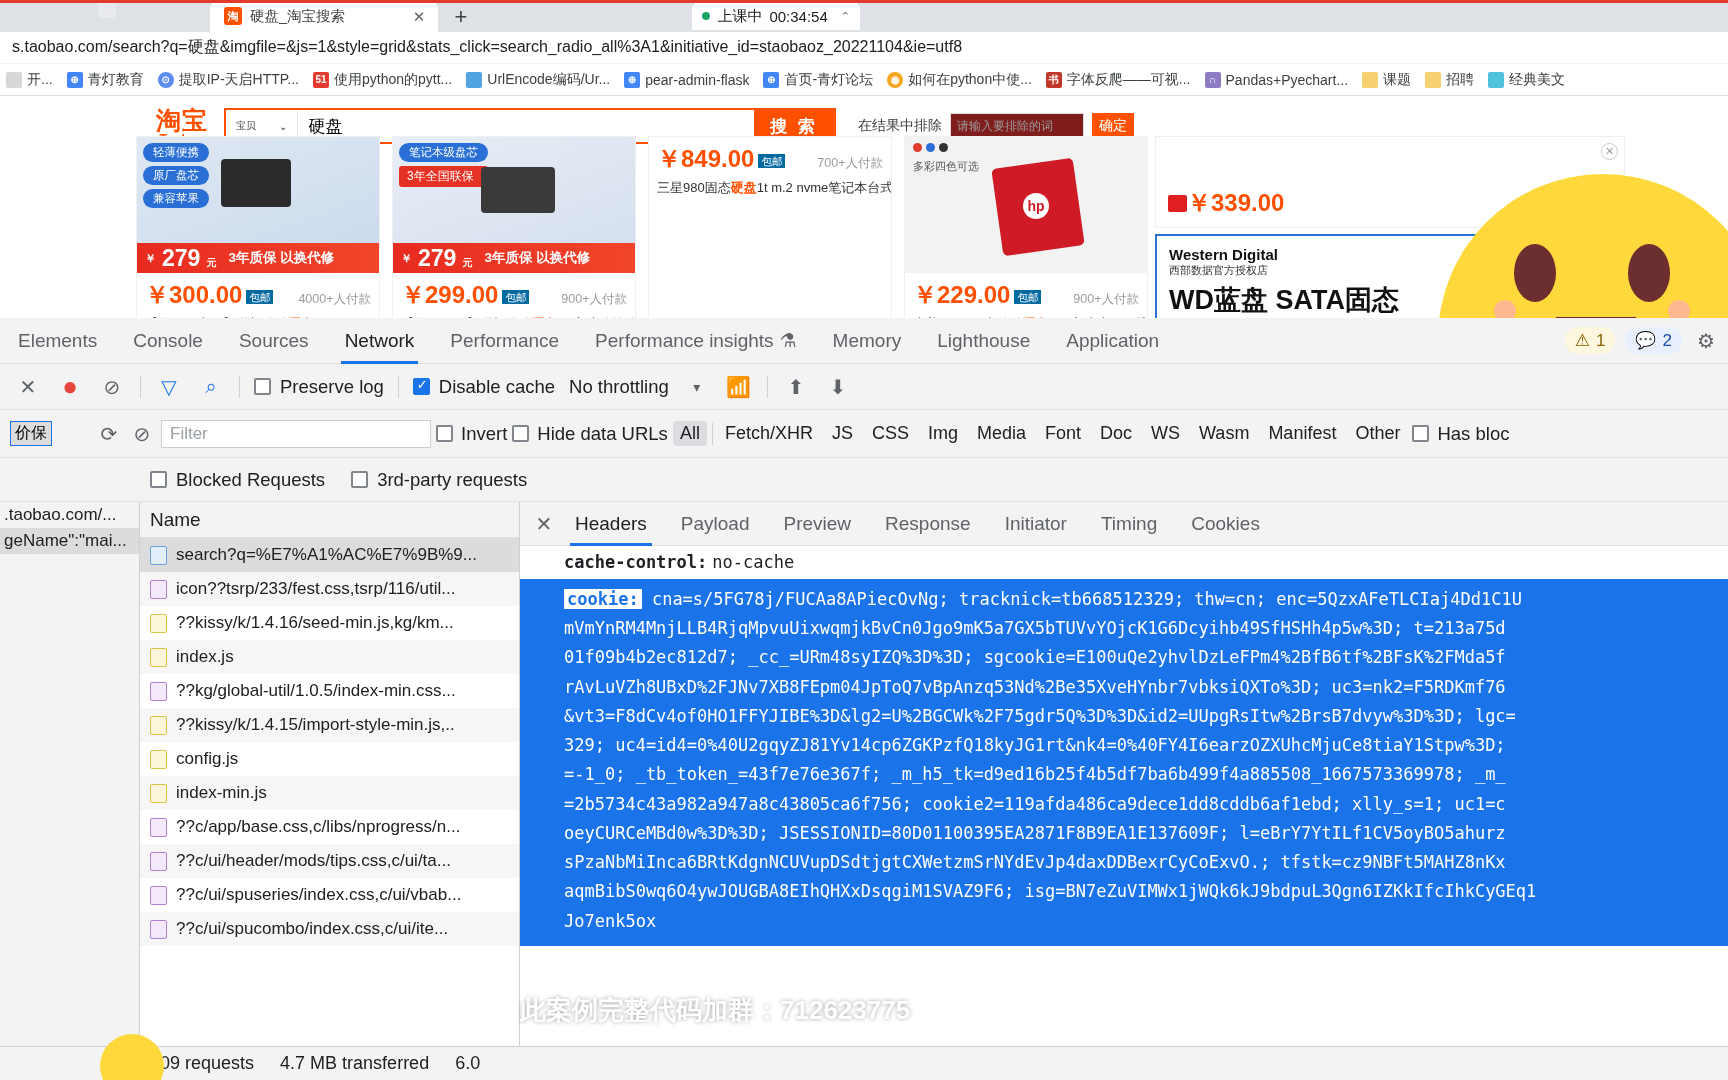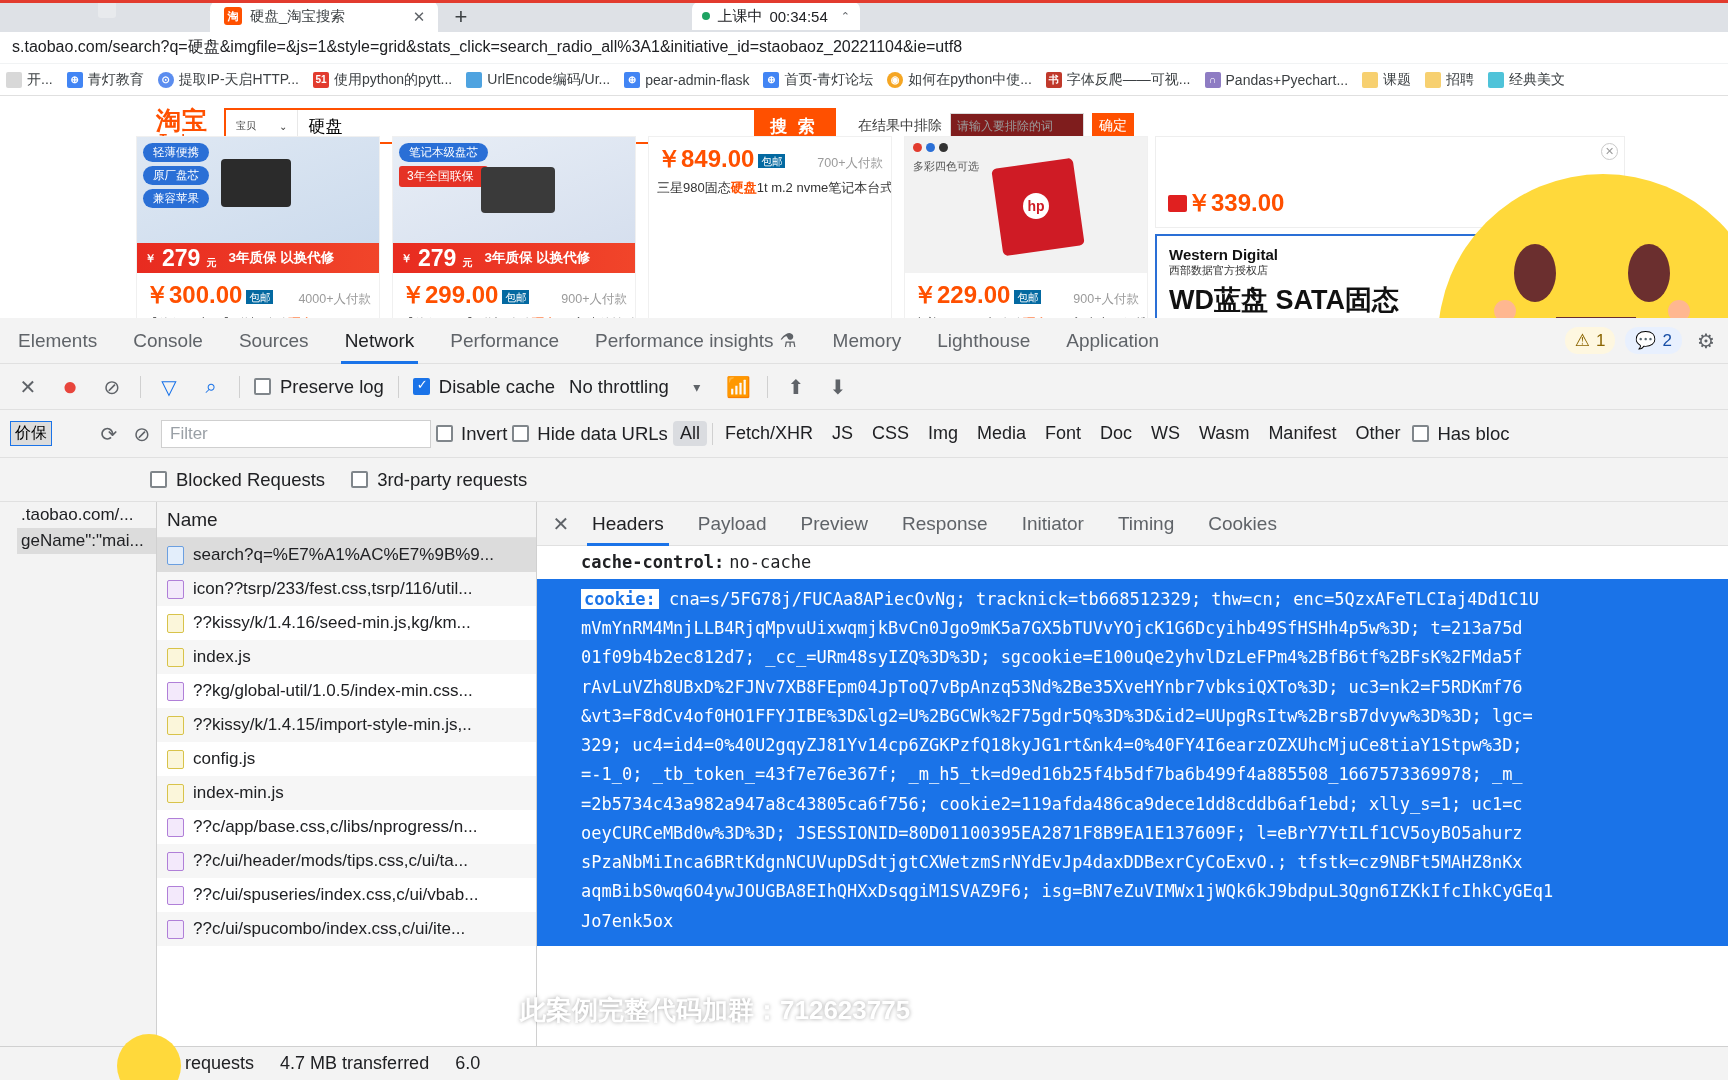--- a/index.html
+++ b/index.html
@@ -173,21 +173,21 @@
   .dt-filterbar { height: 48px; display: flex; align-items: center; gap: 5px; padding: 0 10px;
                   background: #f3f3f3; border-bottom: 1px solid #e0e0e0; }
   .filter-input { width: 270px; height: 28px; background: #fff; border: 1px solid #cfcfcf;
                   display: flex; align-items: center; padding-left: 8px; font-size: 17px; color: #9aa0a6; }
   .ftype { font-size: 18px; color: #202124; padding: 2px 7px; border-radius: 4px; }
   .ftype.sel { background: #dadce0; }
 
   .dt-opts { height: 44px; display: flex; align-items: center; gap: 26px; padding: 0 150px;
              background: #f3f3f3; border-bottom: 1px solid #e0e0e0; }
 
-  .dt-body { position: absolute; left: 0; right: 0; top: 184px; bottom: 0; display: flex; padding-left: 17px; }
+  .dt-body { position: absolute; left: 0; right: 0; top: 184px; bottom: 0; display: flex; }
   .leftstrip { width: 140px; background: #f3f3f3; border-right: 1px solid #d0d0d0; position: relative; }
   .ls-item { font-size: 17px; color: #202124; padding: 3px 4px; white-space: nowrap; overflow: hidden; }
   .ls-item.sel { background: #dcdcdc; }
 
   .namecol { width: 380px; background: #fff; border-right: 1px solid #d0d0d0; }
   .namehdr { height: 36px; display: flex; align-items: center; padding-left: 10px;
              font-size: 19px; color: #202124; border-bottom: 1px solid #e0e0e0; background: #f3f3f3; }
   .nrow { height: 34px; display: flex; align-items: center; gap: 9px; padding-left: 10px;
           font-size: 17px; color: #202124; white-space: nowrap; overflow: hidden; }
   .nrow:nth-child(odd) { background: #f6f6f6; }

